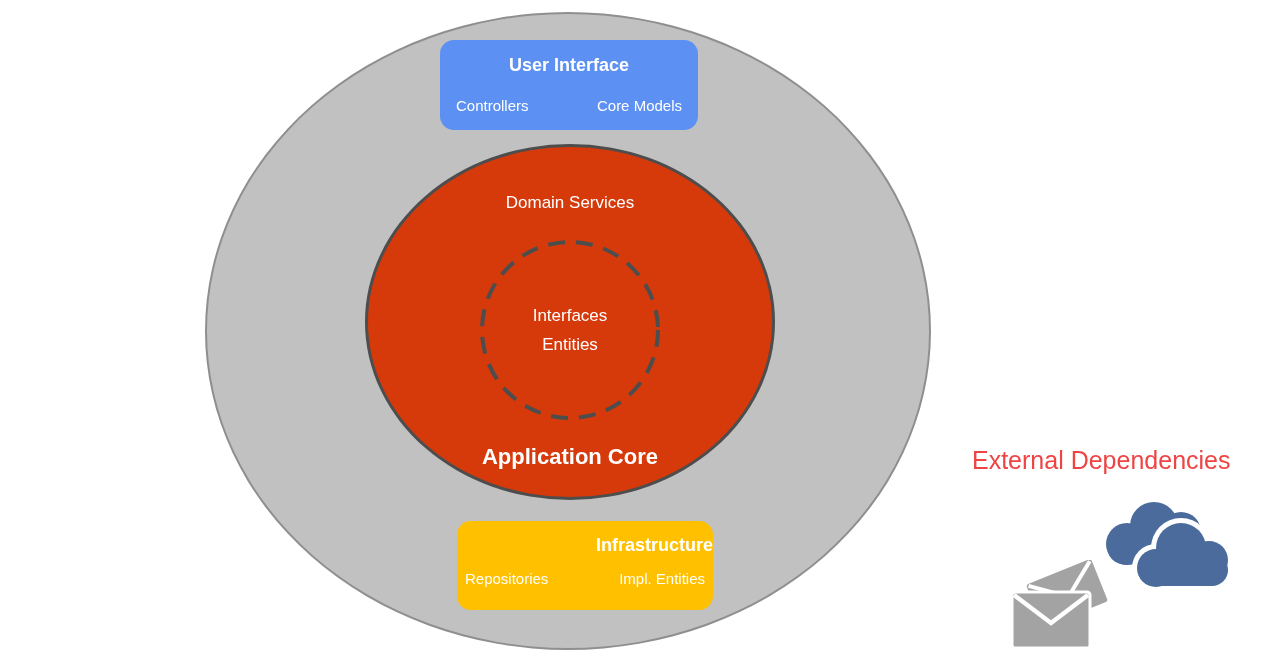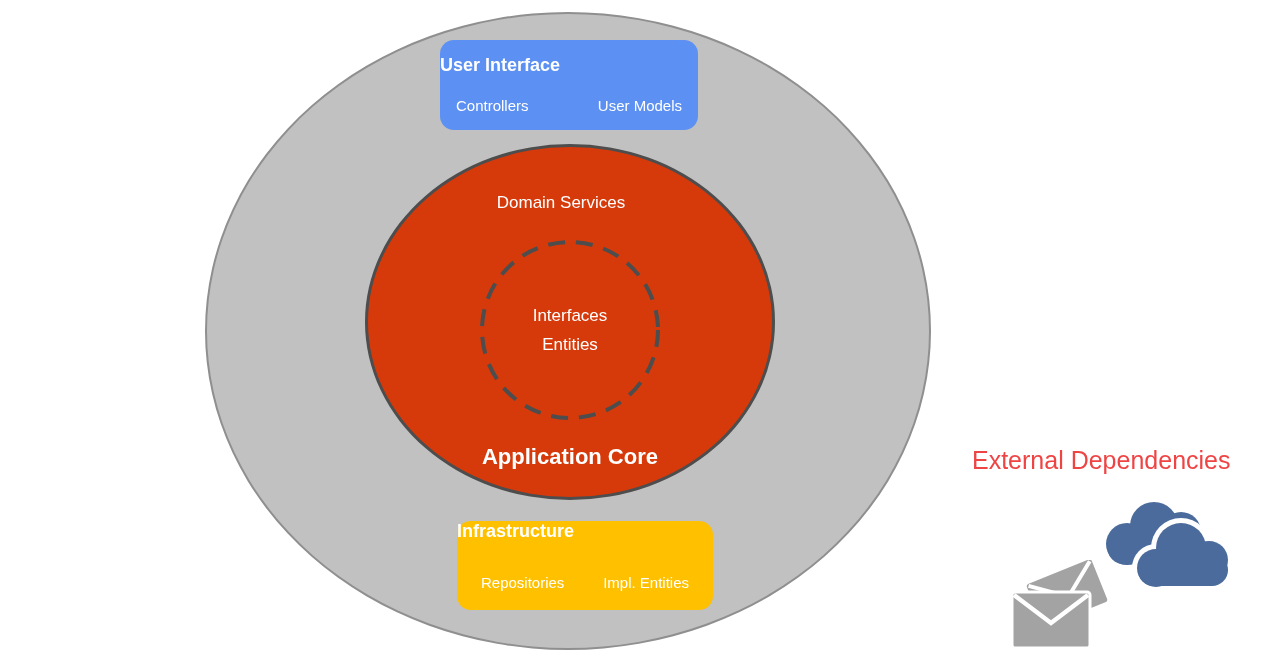--- a/index.html
+++ b/index.html
@@ -14,65 +14,65 @@
     left:205px;top:12px;width:726px;height:638px;
     background:#C1C1C1;border:2px solid #8F8F8F;border-radius:50%;
     box-sizing:border-box;
   }
 
   
   .ui-box{
     left:440px;top:40px;width:258px;height:90px;
     background:#5C90F2;border-radius:14px;color:#fff;box-sizing:border-box;
   }
-  .ui-box .box-title{margin-top:15px;text-align:left;font-size:18px;font-weight:bold;}
+  .ui-box .box-title{margin-top:15px;text-align:center;font-size:18px;font-weight:bold;}
   .box-items{display:flex;justify-content:space-between;padding:0 16px;margin-top:21px;font-size:15px;}
 
   
   .core-ellipse{
     left:365px;top:144px;width:410px;height:356px;
     background:#D63A0B;border:3px solid #4D4D4D;border-radius:50%;box-sizing:border-box;
   }
-  .domain-label{left:356px;top:193px;width:410px;text-align:center;color:#fff;font-size:17px;}
+  .domain-label{left:365px;top:193px;width:410px;text-align:center;color:#fff;font-size:17px;}
   .dashed-wrap{left:478px;top:238px;width:184px;height:184px;}
   .inner-labels{
     left:478px;top:238px;width:184px;height:184px;
     display:flex;flex-direction:column;align-items:center;justify-content:center;
     gap:9px;color:#fff;font-size:17px;
   }
   .appcore-label{left:365px;top:444px;width:410px;text-align:center;color:#fff;font-size:22px;font-weight:bold;}
 
   
   .infra-box{
     left:457px;top:521px;width:256px;height:89px;
     background:#FFC000;border-radius:14px;color:#fff;box-sizing:border-box;
   }
-  .infra-box .box-title{text-align:left;font-size:18px;font-weight:bold;}
-  .infra-box .box-items{padding:0 24px;margin-top:32px;text-align:right;}
+  .infra-box .box-title{margin-top:14px;text-align:right;font-size:18px;font-weight:bold;}
+  .infra-box .box-items{padding:0 8px;margin-top:14px;text-align:right;}
 
   
   .ext-title{left:972px;top:446px;width:300px;font-size:25px;color:#ef4444;}
   .sql-icon{left:970px;top:498px;}
   .cloud-icon{left:1082px;top:492px;}
   .mail-icon{left:1005px;top:560px;}
 </style>
 </head>
 <body>
 
 <div class="canvas">
 
   <div class="abs outer-ellipse"></div>
 
   <div class="abs core-ellipse"></div>
 
   <div class="abs ui-box">
     <div class="box-title">User Interface</div>
     <div class="box-items">
       <span>Controllers</span>
-      <span>User Models</span>
+      <span>Core Models</span>
     </div>
   </div>
 
   <div class="abs domain-label">Domain Services</div>
 
   <div class="abs dashed-wrap">
     <svg width="184" height="184" viewBox="0 0 184 184">
       <circle cx="92" cy="92" r="88" fill="none" stroke="#4D4D4D" stroke-width="4" stroke-dasharray="17 11"></circle>
     </svg>
   </div>

